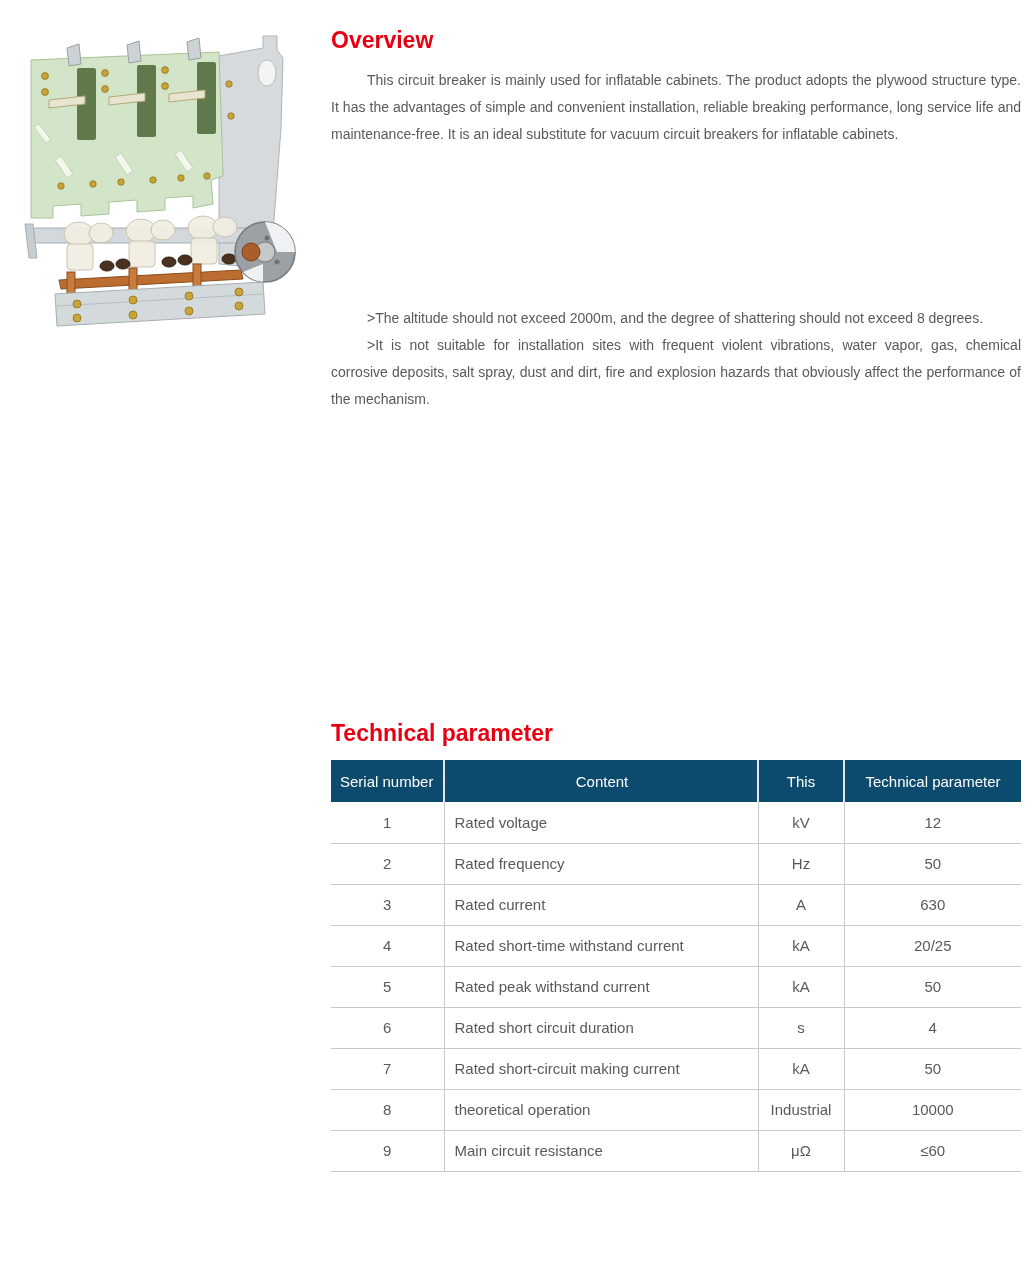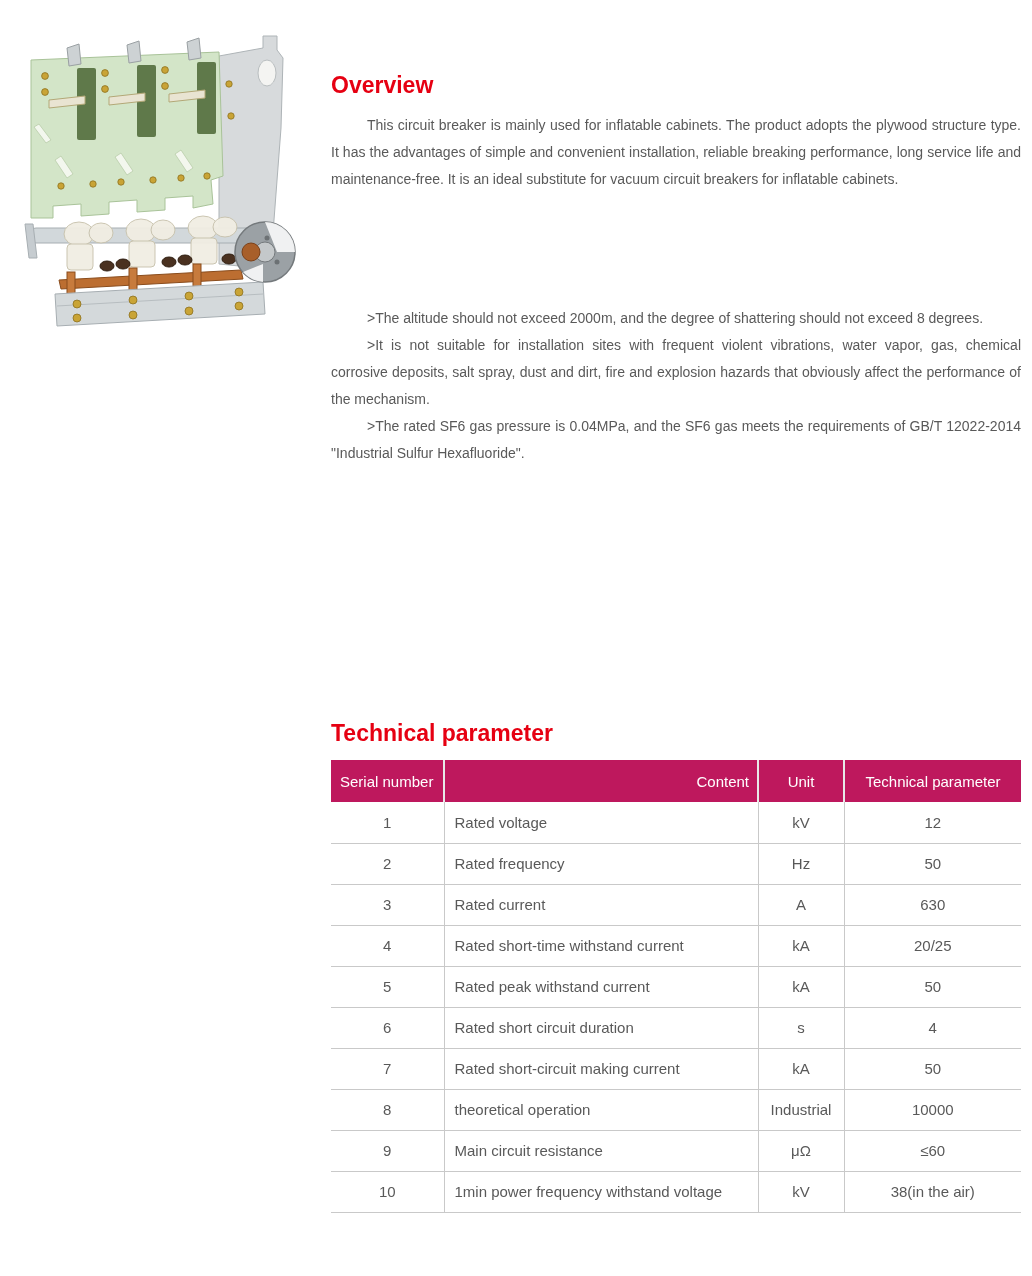--- a/index.html
+++ b/index.html
@@ -18,21 +18,21 @@
   .photo-wrap {
     position: absolute;
     left: 15px;
     top: 28px;
     width: 281px;
     height: 307px;
   }
 
   
   .section { position: absolute; left: 331px; width: 690px; }
-  .sec-overview   { top: 27px; margin-top: 45px; }
+  .sec-overview   { top: 27px; }
   .sec-conditions { top: 305px; }
   .sec-technical  { top: 720px; }
 
   h2.red-title {
     margin: 0 0 14px 0;
     font-size: 23px;
     line-height: 26px;
     font-weight: bold;
     color: #e60012;
   }
@@ -54,31 +54,31 @@
     font-size: 15px;
     color: #595959;
     margin-top: 13px;
   }
   table.tech col.c0 { width: 113px; }
   table.tech col.c1 { width: 314px; }
   table.tech col.c2 { width: 86px;  }
   table.tech col.c3 { width: 177px; }
 
   table.tech th {
-    background: #be185d;
+    background: #0c4a6e;
     color: #ffffff;
     font-weight: normal;
     height: 42px;
     padding: 0 8px;
     border-right: 2px solid #e8e8e8;
     text-align: center;
   }
   table.tech th:last-child { border-right: none; }
   table.tech th.col0 { text-align: left; padding-left: 9px; }
-  table.tech th.col1 { text-align: right; padding-left: 10px; }
+  table.tech th.col1 { text-align: center; padding-left: 10px; }
 
   table.tech td {
     height: 41px;
     padding: 0 8px;
     border-bottom: 1px solid #c9c9c9;
     border-right: 1px solid #c9c9c9;
     text-align: center;
     background: #ffffff;
   }
   table.tech td:last-child { border-right: none; }
@@ -205,38 +205,37 @@
     <h2 class="red-title">Overview</h2>
     <div class="body-copy">
       <p>This circuit breaker is mainly used for inflatable cabinets. The product adopts the plywood structure type. It has the advantages of simple and convenient installation, reliable breaking performance, long service life and maintenance-free. It is an ideal substitute for vacuum circuit breakers for inflatable cabinets.</p>
     </div>
   </div>
 
   <div class="section sec-conditions">
     <div class="body-copy">
       <p class="cond-item">&gt;The altitude should not exceed 2000m, and the degree of shattering should not exceed 8 degrees.</p>
       <p class="cond-item">&gt;It is not suitable for installation sites with frequent violent vibrations, water vapor, gas, chemical corrosive deposits, salt spray, dust and dirt, fire and explosion hazards that obviously affect the performance of the mechanism.</p>
-      <p class="cond-item">&gt;The rated SF6 gas pressure is 0.04MPa, and the SF6 gas meets the requirements of GB/T 12022-2014 "Industrial Sulfur Hexafluoride".</p>
     </div>
   </div>
 
   <div class="section sec-technical">
     <h2 class="red-title">Technical parameter</h2>
     <table class="tech">
       <colgroup>
         <col class="c0">
           <col class="c1">
           <col class="c2">
           <col class="c3">
       </colgroup>
       <thead>
         <tr id="thead-row">
             <th class="col0">Serial number</th>
             <th class="col1">Content</th>
-            <th class="col2">Unit</th>
+            <th class="col2">This</th>
             <th class="col3">Technical parameter</th>
           </tr>
       </thead>
       <tbody id="tbody">
           <tr>
             <td class="col0">1</td>
             <td class="col1">Rated voltage</td>
             <td class="col2">kV</td>
             <td class="col3">12</td>
           </tr>
@@ -281,23 +280,17 @@
             <td class="col1">theoretical operation</td>
             <td class="col2">Industrial</td>
             <td class="col3">10000</td>
           </tr>
           <tr>
             <td class="col0">9</td>
             <td class="col1">Main circuit resistance</td>
             <td class="col2">μΩ</td>
             <td class="col3">≤60</td>
           </tr>
-          <tr>
-            <td class="col0">10</td>
-            <td class="col1">1min power frequency withstand voltage</td>
-            <td class="col2">kV</td>
-            <td class="col3">38(in the air)</td>
-          </tr>
         </tbody>
     </table>
   </div>
 
 </div>
 
 </body></html>

